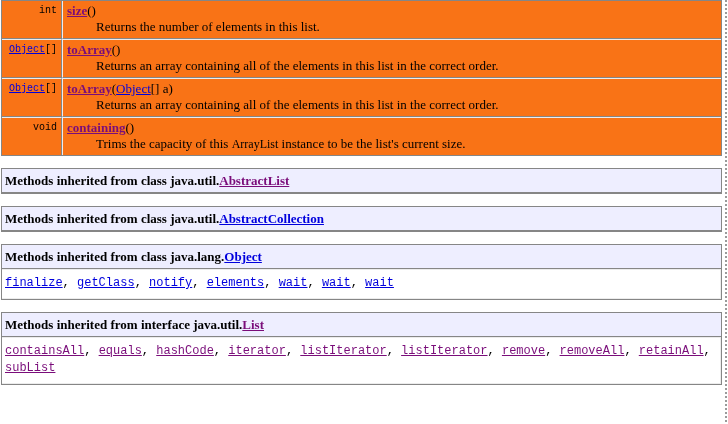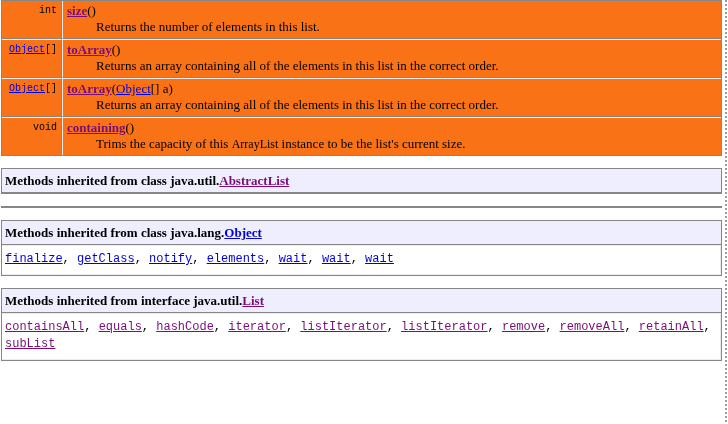--- a/index.html
+++ b/index.html
@@ -98,20 +98,23 @@
   <div id="sections">
       <table class="inh">
         <tbody>
           <tr>
             <td class="hdr-cell"><span>Methods inherited from class java.util.</span><a class="v">AbstractList</a></td>
           </tr>
         </tbody>
       </table>
       <table class="inh">
         <tbody>
+          <tr>
+            <td class="hdr-cell"><span>Methods inherited from class java.util.</span><a class="">AbstractCollection</a></td>
+          </tr>
         </tbody>
       </table>
       <table class="inh">
         <tbody>
           <tr>
             <td class="hdr-cell"><span>Methods inherited from class java.lang.</span><a class="">Object</a></td>
           </tr>
           <tr>
             <td class="body-cell"><a class="m">finalize</a><span>, </span><a class="m">getClass</a><span>, </span><a class="m">notify</a><span>, </span><a class="m">elements</a><span>, </span><a class="m">wait</a><span>, </span><a class="m">wait</a><span>, </span><a class="m">wait</a></td>
           </tr>

